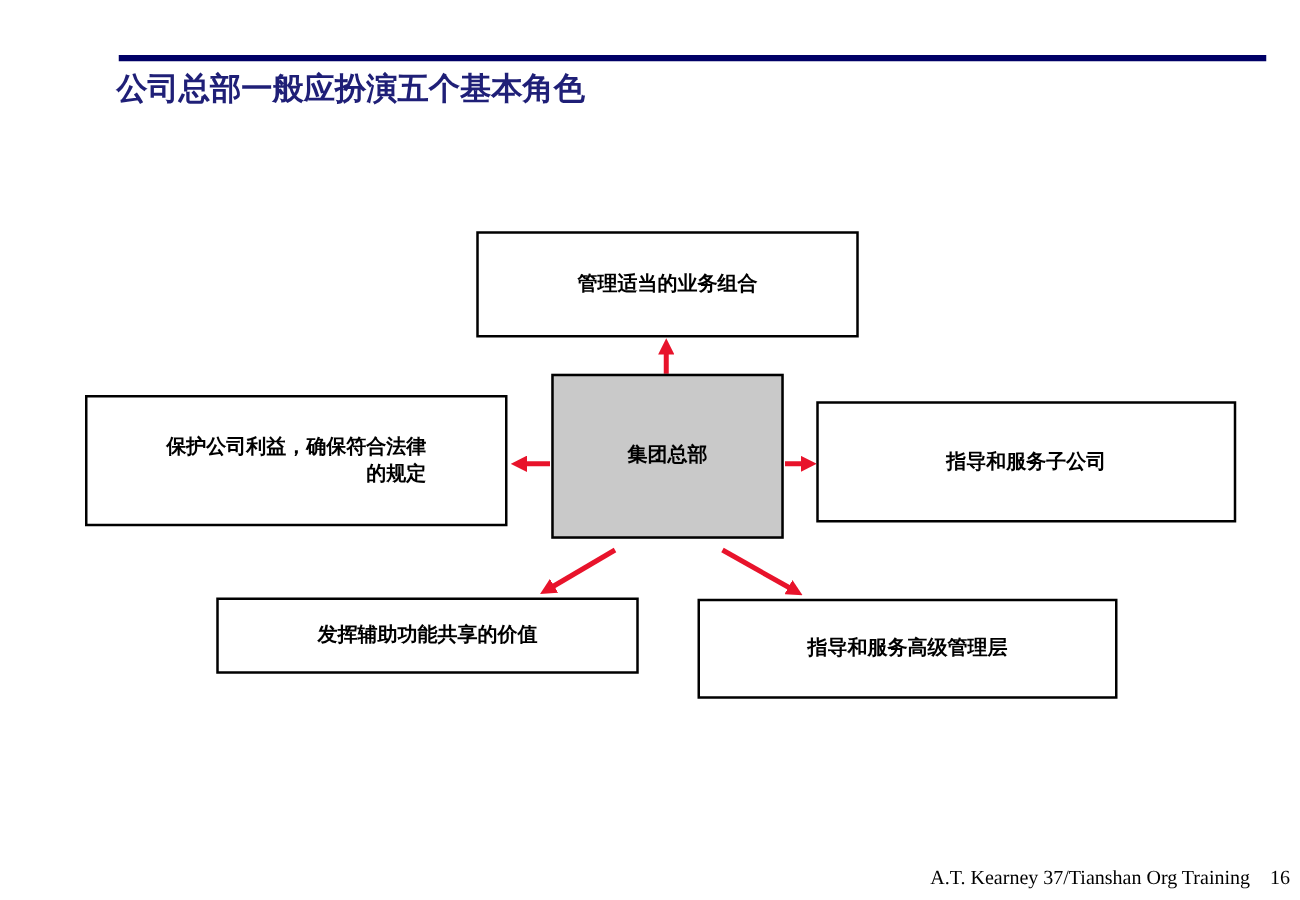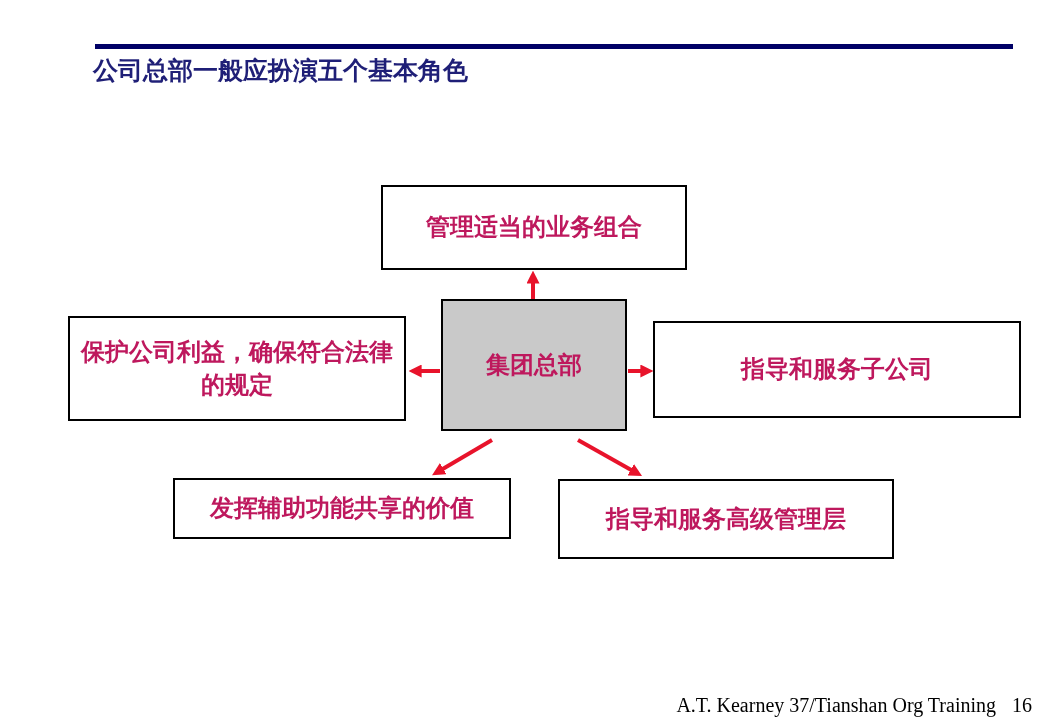--- a/index.html
+++ b/index.html
@@ -34,45 +34,45 @@
     white-space: nowrap;
   }
   .node {
     position: absolute;
     box-sizing: border-box;
     background: #ffffff;
     border: 2px solid #000000;
     display: flex;
     align-items: center;
     justify-content: center;
-    text-align: center;
+    text-align: right;
     font-weight: bold;
-    color: #be185d;
-    font-size: 24px;
+    color: #000000;
+    font-size: 16px;
     line-height: 1.35;
   }
   #box-top    { left: 381px; top: 185px; width: 306px; height: 85px;  }
   #box-center { left: 441px; top: 299px; width: 186px; height: 132px; background: #c9c9c9; }
   #box-left   { left: 68px;  top: 316px; width: 338px; height: 105px; }
-  #box-right  { left: 653px; top: 321px; width: 368px; height: 97px;  }
+  #box-right  { left: 653px; top: 321px; width: 336px; height: 97px;  }
   #box-bl     { left: 173px; top: 478px; width: 338px; height: 61px;  }
   #box-br     { left: 558px; top: 479px; width: 336px; height: 80px;  }
   #arrow-layer {
     position: absolute;
     left: 0; top: 0;
     width: 1040px;
     height: 720px;
     pointer-events: none;
   }
   .footer {
     position: absolute;
     top: 694px;
     right: 8px;
     font-family: "Liberation Serif", "DejaVu Serif", serif;
-    font-size: 20px;
+    font-size: 16px;
     color: #000000;
     white-space: nowrap;
   }
   .footer .page-number { margin-left: 16px; }
 </style>
 </head>
 <body>
 
 <div id="slide">
 

